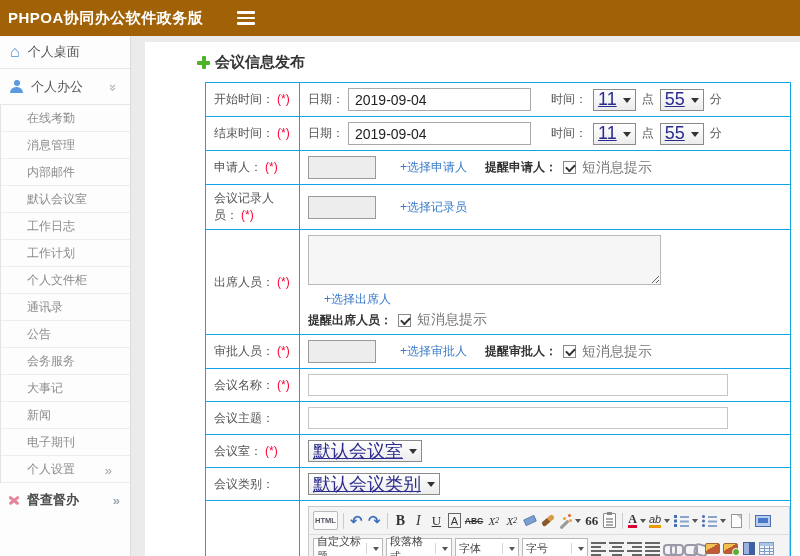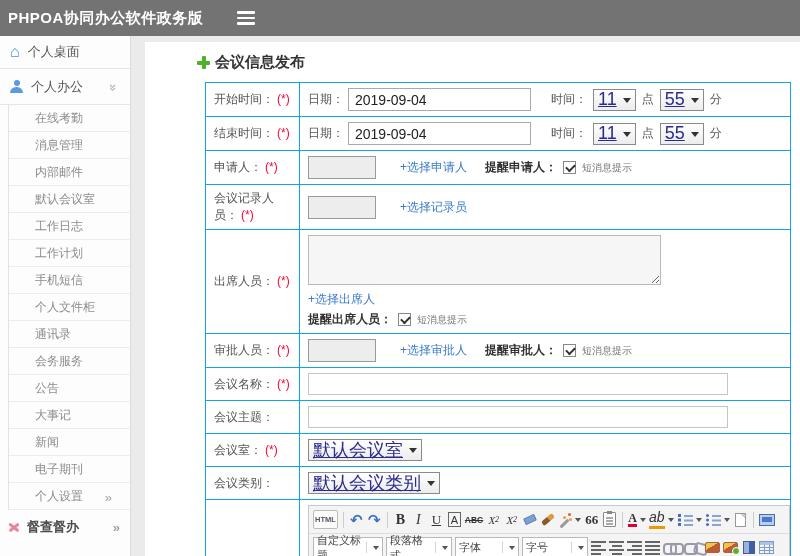--- a/index.html
+++ b/index.html
@@ -1,35 +1,35 @@
 <!DOCTYPE html>
 <html><head>
 <meta charset="utf-8">
 <style>
   *{margin:0;padding:0;box-sizing:border-box}
   html,body{width:800px;height:556px;overflow:hidden}
   body{font-family:"Liberation Sans","DejaVu Sans",sans-serif;background:#ebebeb;position:relative}
 
   
-  .header{position:absolute;top:0;left:0;right:0;height:36px;background:#737373;display:flex;align-items:center;padding-left:8px;z-index:5}
+  .header{position:absolute;top:0;left:0;right:0;height:36px;background:#a16207;display:flex;align-items:center;padding-left:8px;z-index:5}
   .header .app-title{color:#fff;font-size:15px;font-weight:bold;letter-spacing:.5px}
   .burger{margin-left:34px;width:18px;display:flex;flex-direction:column;gap:3px;cursor:pointer}
   .burger i{display:block;height:2.5px;background:#fff;border-radius:1px}
 
   
   .sidebar{position:absolute;top:36px;left:0;bottom:0;width:131px;background:#fdfdfd;border-right:1px solid #dcdcdc}
   .side-top{display:flex;align-items:center;height:33px;padding:0 10px;border-bottom:1px solid #e6e6e6;font-size:13px;color:#555;gap:8px;position:relative;cursor:pointer}
   .side-top.office{height:36px}
   .chev{color:#9aa4ad;font-size:13px;position:absolute;right:12px;letter-spacing:-2px;line-height:1}
   .chev.down{transform:rotate(90deg);right:14px}
   .icon-home{color:#4a90e2;font-size:16px;line-height:1}
   .icon-user{width:13px;height:14px;position:relative;flex:0 0 13px}
   .icon-user::before{content:"";position:absolute;top:0;left:3.5px;width:6px;height:6px;border-radius:50%;background:#5a9ae2}
   .icon-user::after{content:"";position:absolute;bottom:1px;left:0;width:13px;height:6px;border-radius:7px 7px 0 0;background:#5a9ae2}
-  .side-sub{list-style:none;margin-left:8px;border-left:1px solid #e3e3e3}
+  .side-sub{list-style:none;margin-left:0;border-left:1px solid #e3e3e3}
   .side-sub li{height:27px;line-height:27px;padding-left:26px;border-bottom:1px solid #ededed;font-size:12px;color:#8c8c8c;position:relative;cursor:pointer}
   .side-sub li .chev{right:20px;top:8px}
   .side-super{display:flex;align-items:center;height:34px;padding:0 8px;font-size:13px;color:#4a4a4a;gap:7px;position:relative;font-weight:bold;cursor:pointer}
   .icon-x{width:12px;height:12px;position:relative;flex:0 0 12px}
   .icon-x::before,.icon-x::after{content:"";position:absolute;top:5px;left:0;width:12px;height:2.5px;background:#e8859a;border-radius:2px}
   .icon-x::before{transform:rotate(38deg)}
   .icon-x::after{transform:rotate(-38deg)}
 
   
   .main{position:absolute;top:42px;left:145px;width:655px;bottom:0;background:#fff;overflow:hidden}
@@ -43,21 +43,21 @@
   table.form td{border:1px solid #0ea5e9;font-size:12px;color:#555;padding:5px 8px;vertical-align:middle}
   td.lbl{width:94px;padding-left:6px;background:#fff}
   .req{color:#f03;margin-left:3px}
   .vrow{display:flex;align-items:center;flex-wrap:nowrap}
   .inp-date{width:183px;height:23px;border:1px solid #a9a9a9;font-size:14px;color:#222;padding:0 6px;font-family:inherit;margin-left:4px}
   .inp-ro{width:68px;height:23px;border:1px solid #9a9a9a;background:#ededed}
   .inp-wide{width:420px;height:22px;border:1px solid #c5c5c5}
   textarea.attend{width:353px;height:50px;border:1px solid #b9b9b9;background:#f6f6f6;resize:both;font-family:inherit}
   a.link{color:#3a7bc8;text-decoration:none;font-size:12px;cursor:pointer}
   .bold-lbl{font-weight:bold;color:#333;font-size:12px}
-  .sms{color:#777;font-size:10px}
+  .sms{color:#777;font-size:14px}
   .checkbox{width:13px;height:13px;border:1px solid #888;background:#fff;position:relative;display:inline-block;cursor:pointer}
   .checkbox::after{content:"";position:absolute;left:2px;top:2px;width:7px;height:4px;border-left:2px solid #333;border-bottom:2px solid #333;transform:rotate(-45deg)}
   .gap-l{margin-left:24px}.gap-xl{margin-left:18px}.gap-s{margin-left:6px}
   .time-lbl{margin-left:20px}
   .sel{display:inline-flex;align-items:center;border:1px solid #8a8a8a;background:linear-gradient(#fff,#ececec);padding:1px 4px;gap:6px;cursor:pointer;height:22px}
   .sel .val{color:#2b2b8f;text-decoration:underline;font-size:18px}
   .arr{width:0;height:0;border:4px solid transparent;border-top:5px solid #333;margin-top:5px}
 
   
   .editor{width:482px;border:1px solid #c9c9c9;background:#fff}
@@ -76,21 +76,21 @@
   .eraser{width:12px;height:7px;background:#7aa0d4;border:1px solid #5577aa;transform:rotate(-25deg);border-radius:1px}
   .brush{width:14px;height:5px;background:linear-gradient(90deg,#8a5a2a 55%,#d79b44 55%);transform:rotate(-40deg);border-radius:2px}
   .wand{position:relative;width:14px;height:15px}
   .wand::before{content:"";position:absolute;left:1px;bottom:2px;width:11px;height:3px;background:#9a9a9a;transform:rotate(-45deg);border-radius:1px}
   .wand::after{content:"";position:absolute;right:1px;top:1px;width:3px;height:3px;border-radius:50%;background:#e06030;box-shadow:-5px 3px 0 #f0a030,1px 5px 0 #f0a030}
   .g-quote{font-weight:bold;font-size:13px;font-family:"Liberation Serif",serif}
   .paste{width:13px;height:15px;border:1px solid #888;background:#fff;position:relative;border-radius:1px}
   .paste::before{content:"";position:absolute;top:-2px;left:3px;width:5px;height:3px;background:#888}
   .paste::after{content:"";position:absolute;left:2px;top:4px;width:7px;height:1.5px;background:#aaa;box-shadow:0 3px 0 #aaa,0 6px 0 #aaa}
   .fc-a{font-size:12px;font-weight:bold;border-bottom:3px solid #d03;line-height:1.05;font-family:"Liberation Serif",serif}
-  .hl-ab{font-size:14px;border-bottom:3px solid #e90;line-height:1.1;font-style:italic}
+  .hl-ab{font-size:11px;border-bottom:3px solid #e90;line-height:1.1;font-style:italic}
   .dd{width:0;height:0;border:3.5px solid transparent;border-top:4.5px solid #555;margin:4px 0 0 3px}
   .ol-icon,.ul-icon{position:relative;width:16px;height:13px}
   .ol-icon::before{content:"";position:absolute;left:1px;top:1px;width:3px;height:3px;background:#4a6fae;box-shadow:0 4.5px 0 #4a6fae,0 9px 0 #4a6fae}
   .ul-icon::before{content:"";position:absolute;left:1px;top:1px;width:3px;height:3px;border-radius:50%;background:#4a6fae;box-shadow:0 4.5px 0 #4a6fae,0 9px 0 #4a6fae}
   .ol-icon::after,.ul-icon::after{content:"";position:absolute;left:7px;top:1.5px;width:9px;height:2px;background:#8aa4cc;box-shadow:0 4.5px 0 #8aa4cc,0 9px 0 #8aa4cc}
   .page-ic{width:11px;height:14px;border:1px solid #999;background:linear-gradient(225deg,#ccc 3px,#fff 3px)}
   .screen-ic{width:16px;height:12px;background:#b8cdf0;border:1px solid #4a6fae;position:relative}
   .screen-ic::after{content:"";position:absolute;left:2px;right:2px;top:2px;bottom:3px;background:#4a78c8}
   .sel2{display:inline-flex;align-items:center;justify-content:space-between;border:1px solid #b8b8b8;background:#fff;height:21px;padding:0 3px;font-size:11px;color:#444;cursor:pointer}
   .sel2 .arrbox{border-left:1px solid #d5d5d5;padding-left:3px;margin-left:3px;display:flex}
@@ -151,25 +151,24 @@
     <span>个人办公</span>
     <span class="chev down">»</span>
   </div>
   <ul class="side-sub">
     <li>在线考勤</li>
     <li>消息管理</li>
     <li>内部邮件</li>
     <li>默认会议室</li>
     <li>工作日志</li>
     <li>工作计划</li>
-    <li>手机短信</li>
     <li>个人文件柜</li>
     <li>通讯录</li>
+    <li>公告</li>
     <li>会务服务</li>
-    <li>公告</li>
     <li>大事记</li>
     <li>新闻</li>
     <li>电子期刊</li>
     <li>
       <span>个人设置</span>
       <span class="chev">»</span>
     </li>
   </ul>
   <div class="side-super">
     <span class="icon-x"></span>
@@ -249,21 +248,21 @@
         <input class="inp-ro" readonly="" style="">
         <a class="link gap-l">+选择记录员</a>
       </div>
           </td>
     </tr>
 
     <tr>
       <td class="lbl"><span>出席人员：</span><span class="req">(*)</span></td>
       <td>
         <textarea class="attend" style=""></textarea>
-        <div style="margin:3px 0"><a class="link">+选择出席人</a></div>
+        <div style="margin:3px 16px"><a class="link">+选择出席人</a></div>
         <div class="vrow">
           <span class="bold-lbl">提醒出席人员：</span>
           <span class="checkbox gap-s"></span>
           <span class="sms gap-s">短消息提示</span>
         </div>
       </td>
     </tr>
 
     <tr>
       <td class="lbl"><span>审批人员：</span><span class="req">(*)</span></td>

